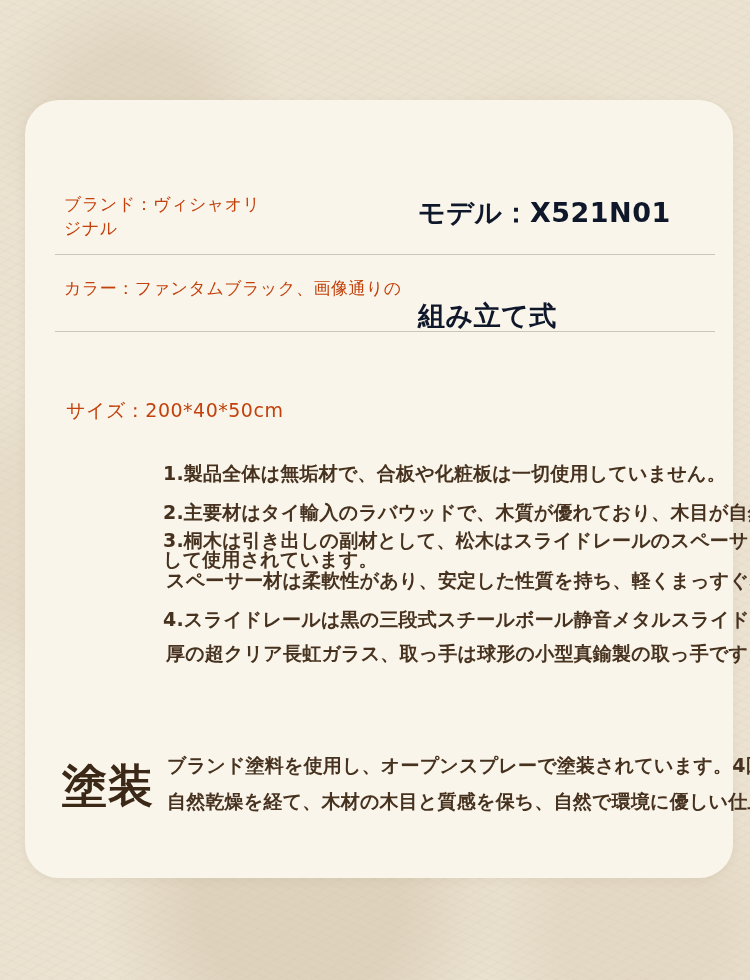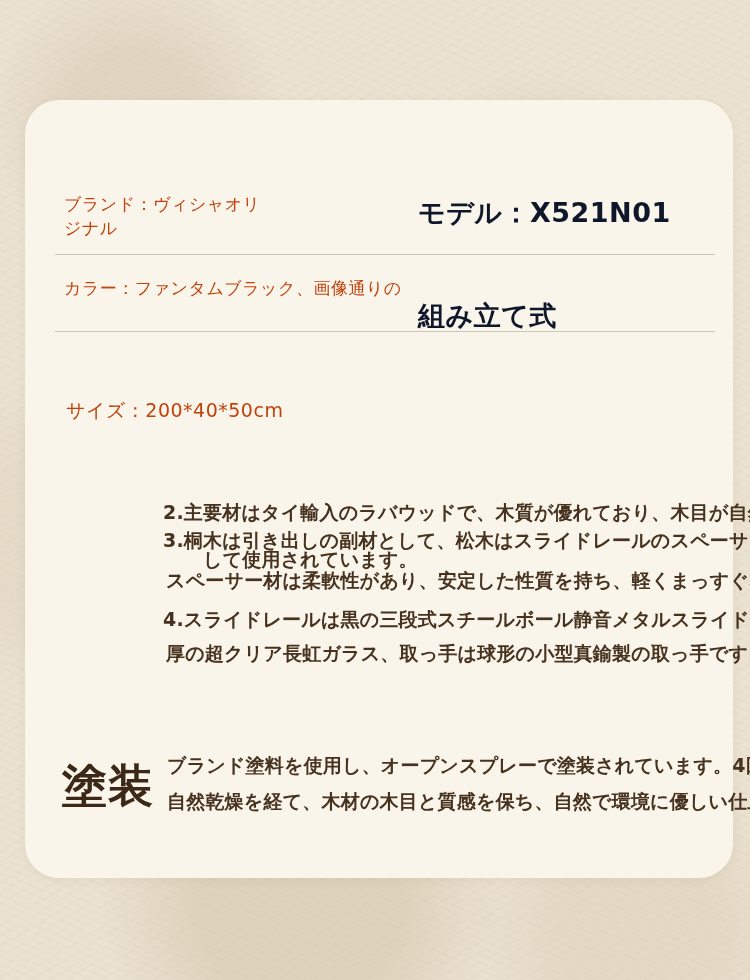--- a/index.html
+++ b/index.html
@@ -71,21 +71,21 @@
   .color      { left: 39px;  top: 176px; }
   .assembly   { left: 393px; top: 182px; margin-top: 16px; }
   .divider-2  { top: 231px; }
   
   .size       { left: 41px;  top: 266px; font-size: 19px; margin-top: 32px; }
   
   .material-title { left: 37px; top: 442px; }
   .m-line-0 { left: 138px; top: 361px; }
   .m-line-1 { left: 138px; top: 400px; }
   .m-line-2 { left: 138px; top: 428px; }
-  .m-line-3 { left: 138px; top: 447px; margin-left: 40px; }
+  .m-line-3 { left: 138px; top: 447px; }
   .m-line-4 { left: 141px; top: 468px; }
   .m-line-5 { left: 138px; top: 507px; }
   .m-line-6 { left: 141px; top: 541px; }
   
   .paint-title { left: 37px; top: 656px; }
   .p-line-0 { left: 142px; top: 653px; }
   .p-line-1 { left: 142px; top: 689px; }
 </style>
 </head>
 <body>
@@ -101,20 +101,21 @@
     <div class="divider divider-1"></div>
 
     <div class="abs spec-label color">
       <div>カラー：ファンタムブラック、画像通りの</div>
     </div>
     <div class="abs spec-big assembly">組み立て式</div>
     <div class="divider divider-2"></div>
 
     <div class="abs spec-label size">サイズ：200*40*50cm</div>
 
+    <div class="abs body-line m-line-0">1.製品全体は無垢材で、合板や化粧板は一切使用していません。</div>
     <div class="abs body-line m-line-1">2.主要材はタイ輸入のラバウッドで、木質が優れており、木目が自然できれいです。</div>
     <div class="abs body-line m-line-2">3.桐木は引き出しの副材として、松木はスライドレールのスペーサー材とヒンジ材と</div>
     <div class="abs body-line m-line-3">して使用されています。</div>
     <div class="abs body-line m-line-4">スペーサー材は柔軟性があり、安定した性質を持ち、軽くまっすぐな木目で節が少ない</div>
     <div class="abs body-line m-line-5">4.スライドレールは黒の三段式スチールボール静音メタルスライドレール、ガラスは0.5</div>
     <div class="abs body-line m-line-6">厚の超クリア長虹ガラス、取っ手は球形の小型真鍮製の取っ手です。</div>
 
     <div class="abs section-title paint-title">塗装</div>
     <div class="abs body-line p-line-0">ブランド塗料を使用し、オープンスプレーで塗装されています。4回のスプレーと</div>
     <div class="abs body-line p-line-1">自然乾燥を経て、木材の木目と質感を保ち、自然で環境に優しい仕上がりになっています。</div>

